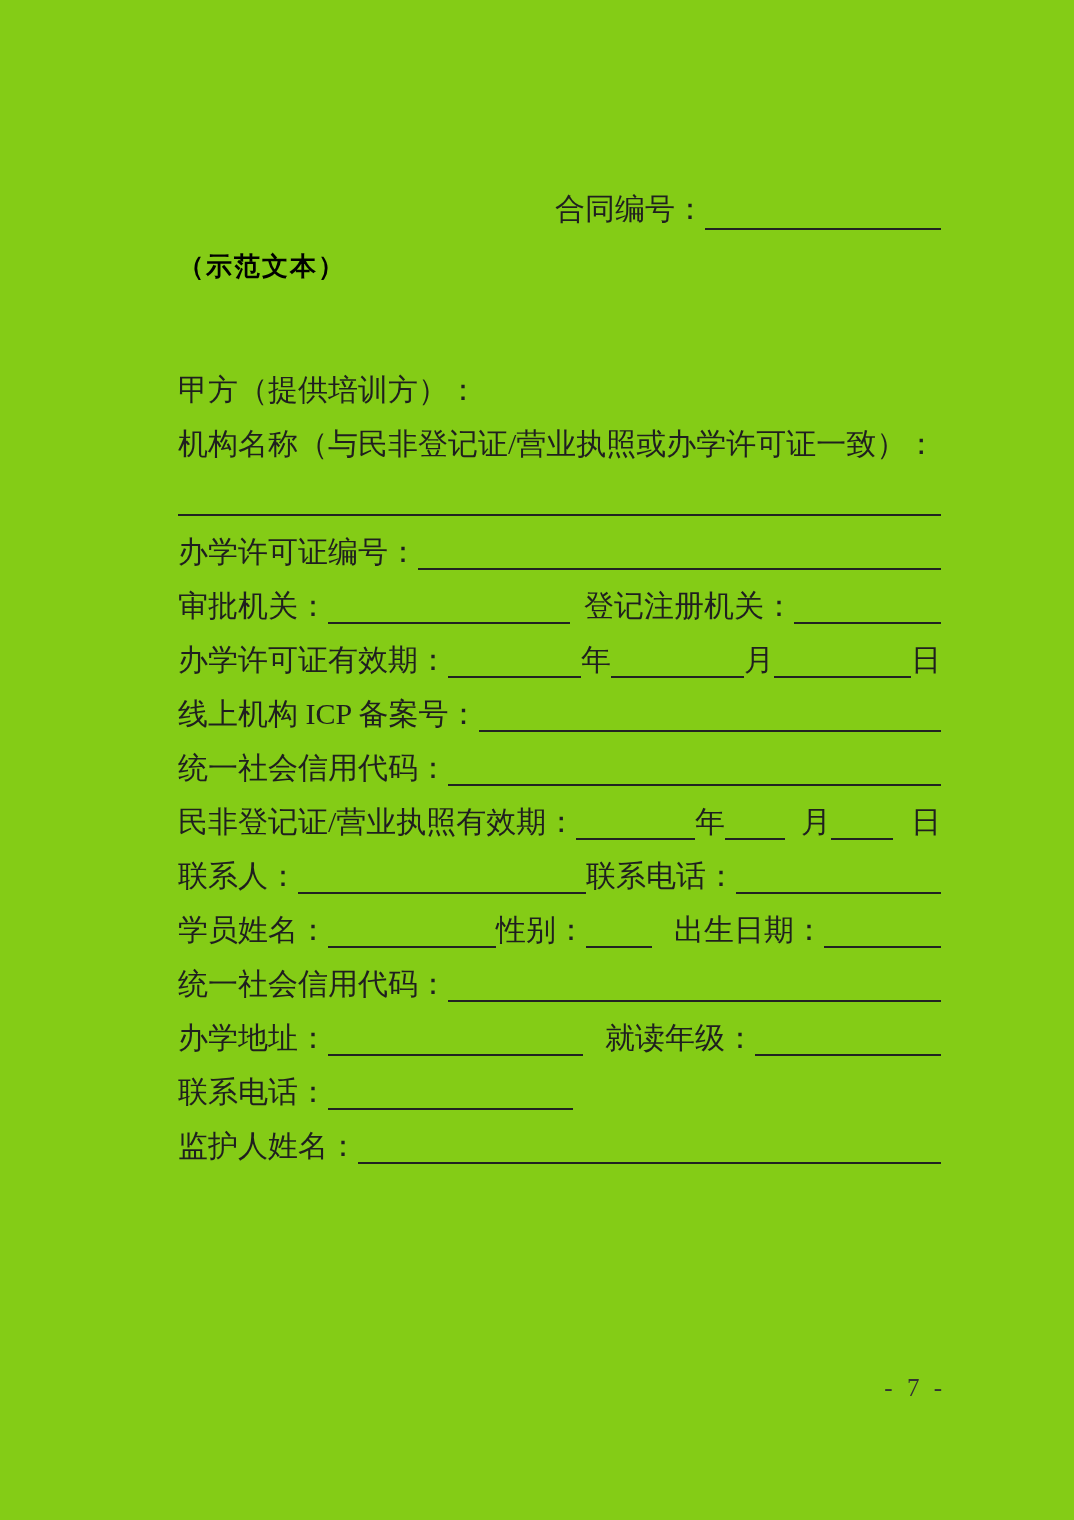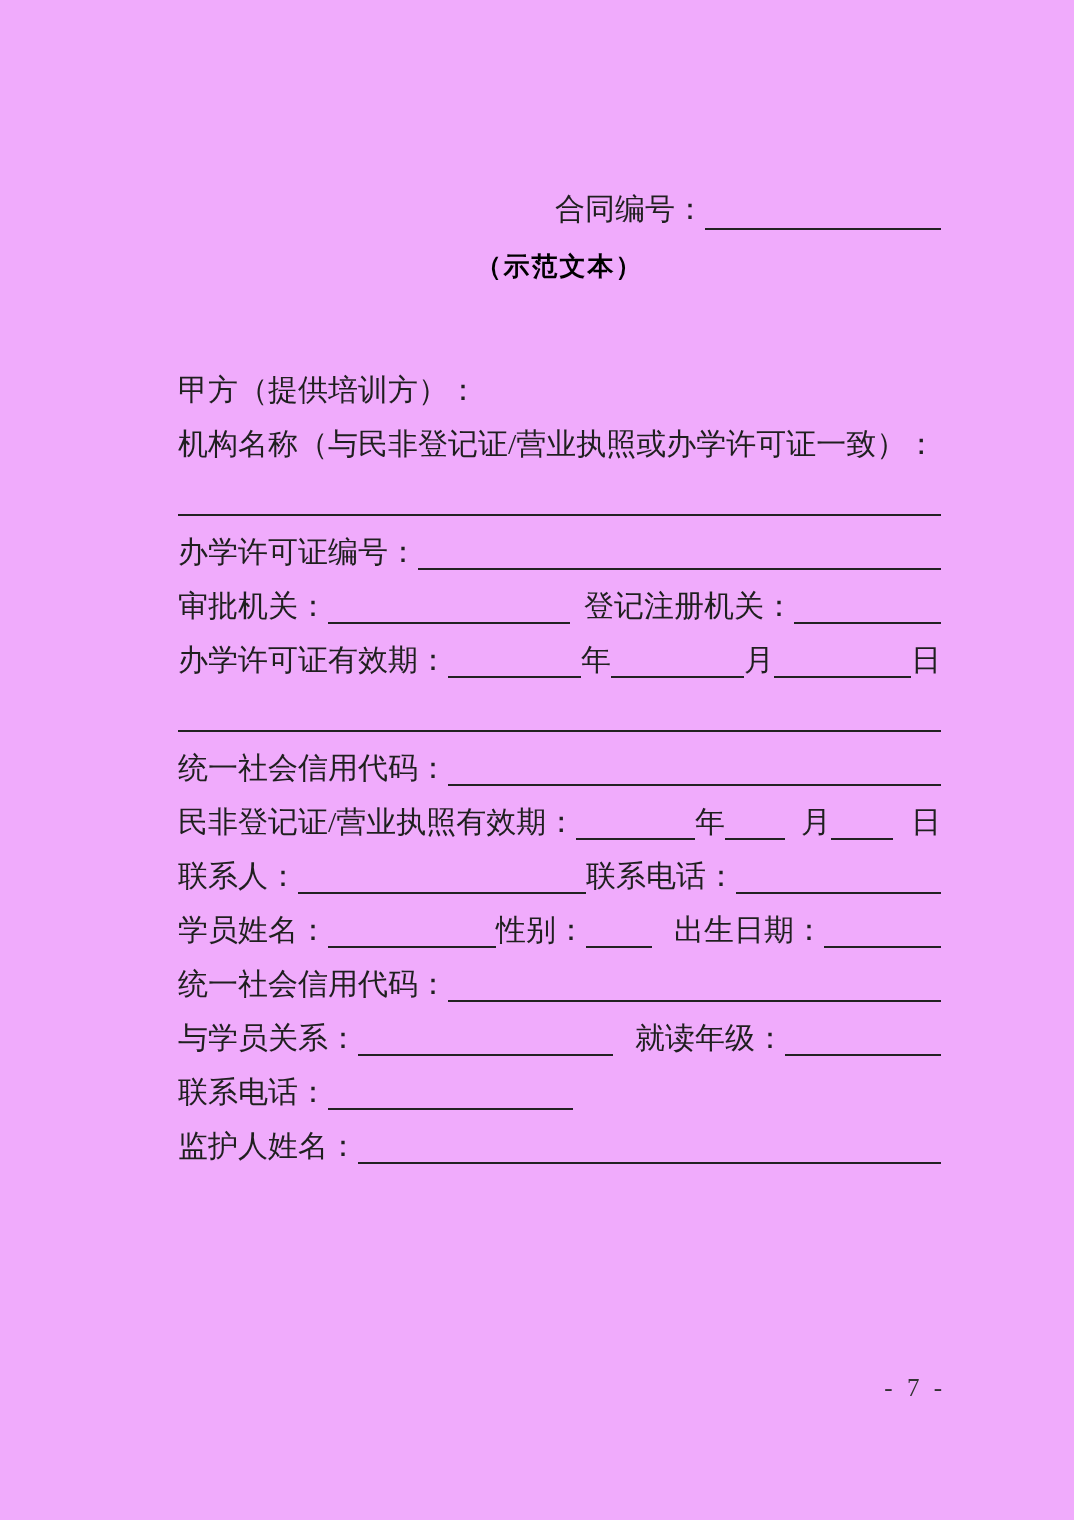--- a/index.html
+++ b/index.html
@@ -1,21 +1,21 @@
 <!DOCTYPE html>
 <html><head>
 <meta charset="utf-8">
 <style>
   * { margin: 0; padding: 0; box-sizing: border-box; }
   html, body { background: #ffffff; }
   .page {
     position: relative;
     width: 1074px;
     height: 1520px;
-    background: #f0abfc;
+    background: #84cc16;
     color: #1f1f1f;
     font-family: "Liberation Serif", "DejaVu Serif", serif;
     overflow: hidden;
   }
   .content { padding: 190px 133px 0 178px; }
 
   
   .contract-row {
     display: flex;
     align-items: flex-end;
@@ -28,21 +28,20 @@
     margin-top: 60px;
     text-align: center;
     font-size: 40px;
     font-weight: bold;
     color: #000000;
     letter-spacing: 1px;
     line-height: 1.15;
   }
   .doc-subtitle {
     margin-top: 19px;
-    text-align: center;
     font-size: 26px;
     font-weight: bold;
     color: #000000;
     letter-spacing: 2px;
   }
 
   .form { margin-top: 80px; }
   .row {
     display: flex;
     align-items: center;
@@ -122,20 +121,21 @@
         <span class="lbl">办学许可证有效期：</span>
         <span class="blank w133"></span>
         <span class="lbl">年</span>
         <span class="blank w133"></span>
         <span class="lbl">月</span>
         <span class="blank fill"></span>
         <span class="lbl">日</span>
       </div>
 
       <div class="row">
+        <span class="lbl">线上机构 ICP 备案号：</span>
         <span class="blank fill"></span>
       </div>
 
       <div class="row">
         <span class="lbl">统一社会信用代码：</span>
         <span class="blank fill"></span>
       </div>
 
       <div class="row">
         <span class="lbl">民非登记证/营业执照有效期：</span>
@@ -163,21 +163,21 @@
         <span class="lbl gap22">出生日期：</span>
         <span class="blank fill"></span>
       </div>
 
       <div class="row">
         <span class="lbl">统一社会信用代码：</span>
         <span class="blank fill"></span>
       </div>
 
       <div class="row">
-        <span class="lbl">与学员关系：</span>
+        <span class="lbl">办学地址：</span>
         <span class="blank w255"></span>
         <span class="lbl gap22">就读年级：</span>
         <span class="blank fill"></span>
       </div>
 
       <div class="row">
         <span class="lbl">联系电话：</span>
         <span class="blank w245"></span>
       </div>
 

